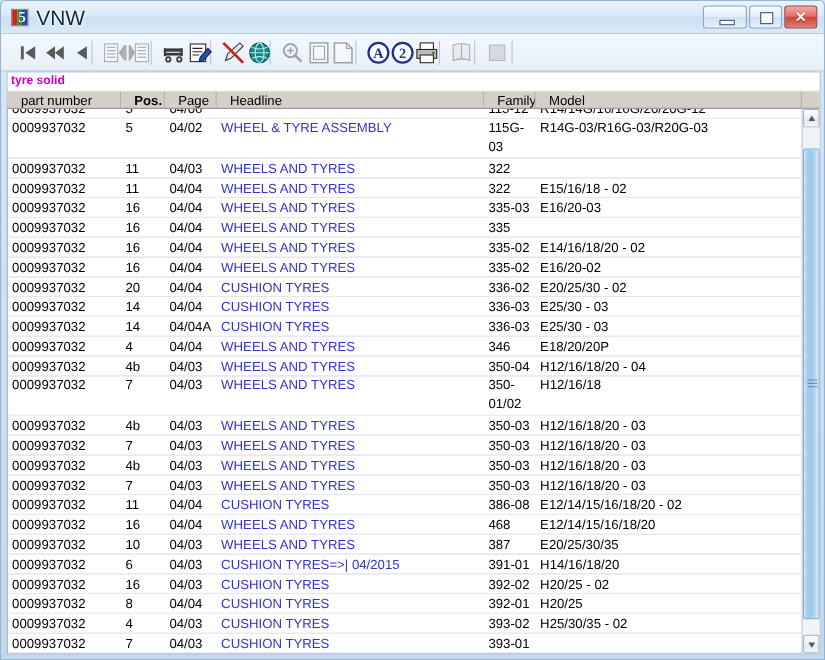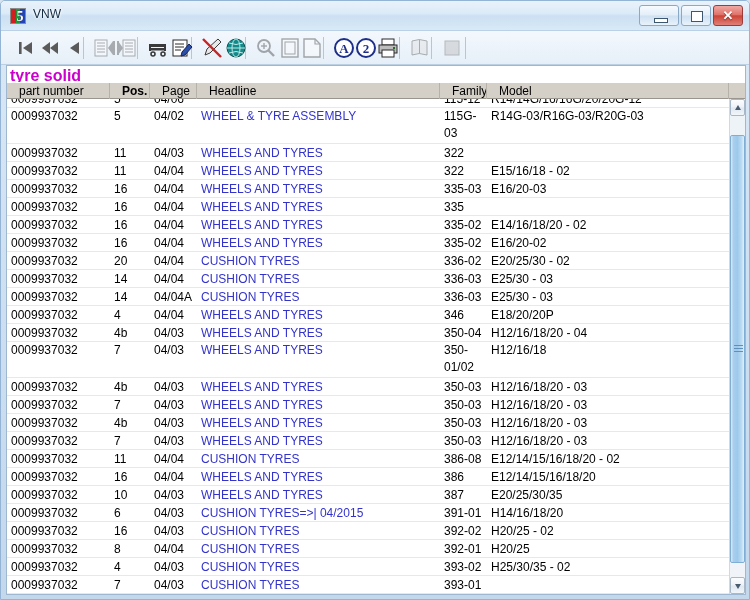--- a/index.html
+++ b/index.html
@@ -39,21 +39,21 @@
   #app-icon .band-g { position:absolute; left:5px; top:0; width:4px; height:16px; background:#1f9a3a; }
   #app-icon .band-b { position:absolute; left:9px; top:0; width:7px; height:16px; background:#2244bb; }
   #app-icon .glyph {
     position:absolute; left:1px; top:-1px; width:16px; height:18px;
     font: bold 14px "Liberation Serif", serif; color:#ffffff;
     text-align:center; line-height:18px;
     text-shadow: 0 0 1px #000;
   }
   #title-text {
     position: absolute; left: 32px; top: 6px;
-    font-size: 12px; color: #10283f;
+    font-size: 19px; color: #10283f;
     text-shadow: 0 0 3px #ffffff, 0 0 3px #ffffff;
   }
   .winbtn {
     position: absolute; top: 4px;
     height: 21px;
     border: 1px solid #8aa9c6;
     border-radius: 3px;
     background: linear-gradient(180deg,#f7fbfe 0%, #e2eef9 48%, #cfe0f1 52%, #e8f2fb 100%);
   }
   #btn-min { left: 638px; width: 40px; }
@@ -105,21 +105,21 @@
     background: #ffffff;
     border: 1px solid #9db8d0;
   }
 
   
   #searchterm {
     position: absolute; left: 0; top: 0;
     width: 738px; height: 16px;
     background: #ffffff;
     color: #cc00cc;
-    font-size: 16px; font-weight: bold;
+    font-size: 11px; font-weight: bold;
     padding: 1px 0 0 3px;
   }
 
   
   #thead {
     position: absolute; left: 0; top: 16px;
     width: 738px; height: 17px;
     background: #d4d0c8;
     border-bottom: 1px solid #9a968f;
     border-top: 1px solid #ffffff;
@@ -553,21 +553,21 @@
             <div class="cell c-page">04/04</div>
             <div class="cell c-head headline">CUSHION TYRES</div>
             <div class="cell c-family">386-08</div>
             <div class="cell c-model">E12/14/15/16/18/20 - 02</div>
           </div>
           <div class="row normal">
             <div class="cell c-part">0009937032</div>
             <div class="cell c-pos">16</div>
             <div class="cell c-page">04/04</div>
             <div class="cell c-head headline">WHEELS AND TYRES</div>
-            <div class="cell c-family">386</div>
+            <div class="cell c-family">468</div>
             <div class="cell c-model">E12/14/15/16/18/20</div>
           </div>
           <div class="row normal">
             <div class="cell c-part">0009937032</div>
             <div class="cell c-pos">10</div>
             <div class="cell c-page">04/03</div>
             <div class="cell c-head headline">WHEELS AND TYRES</div>
             <div class="cell c-family">387</div>
             <div class="cell c-model">E20/25/30/35</div>
           </div>

